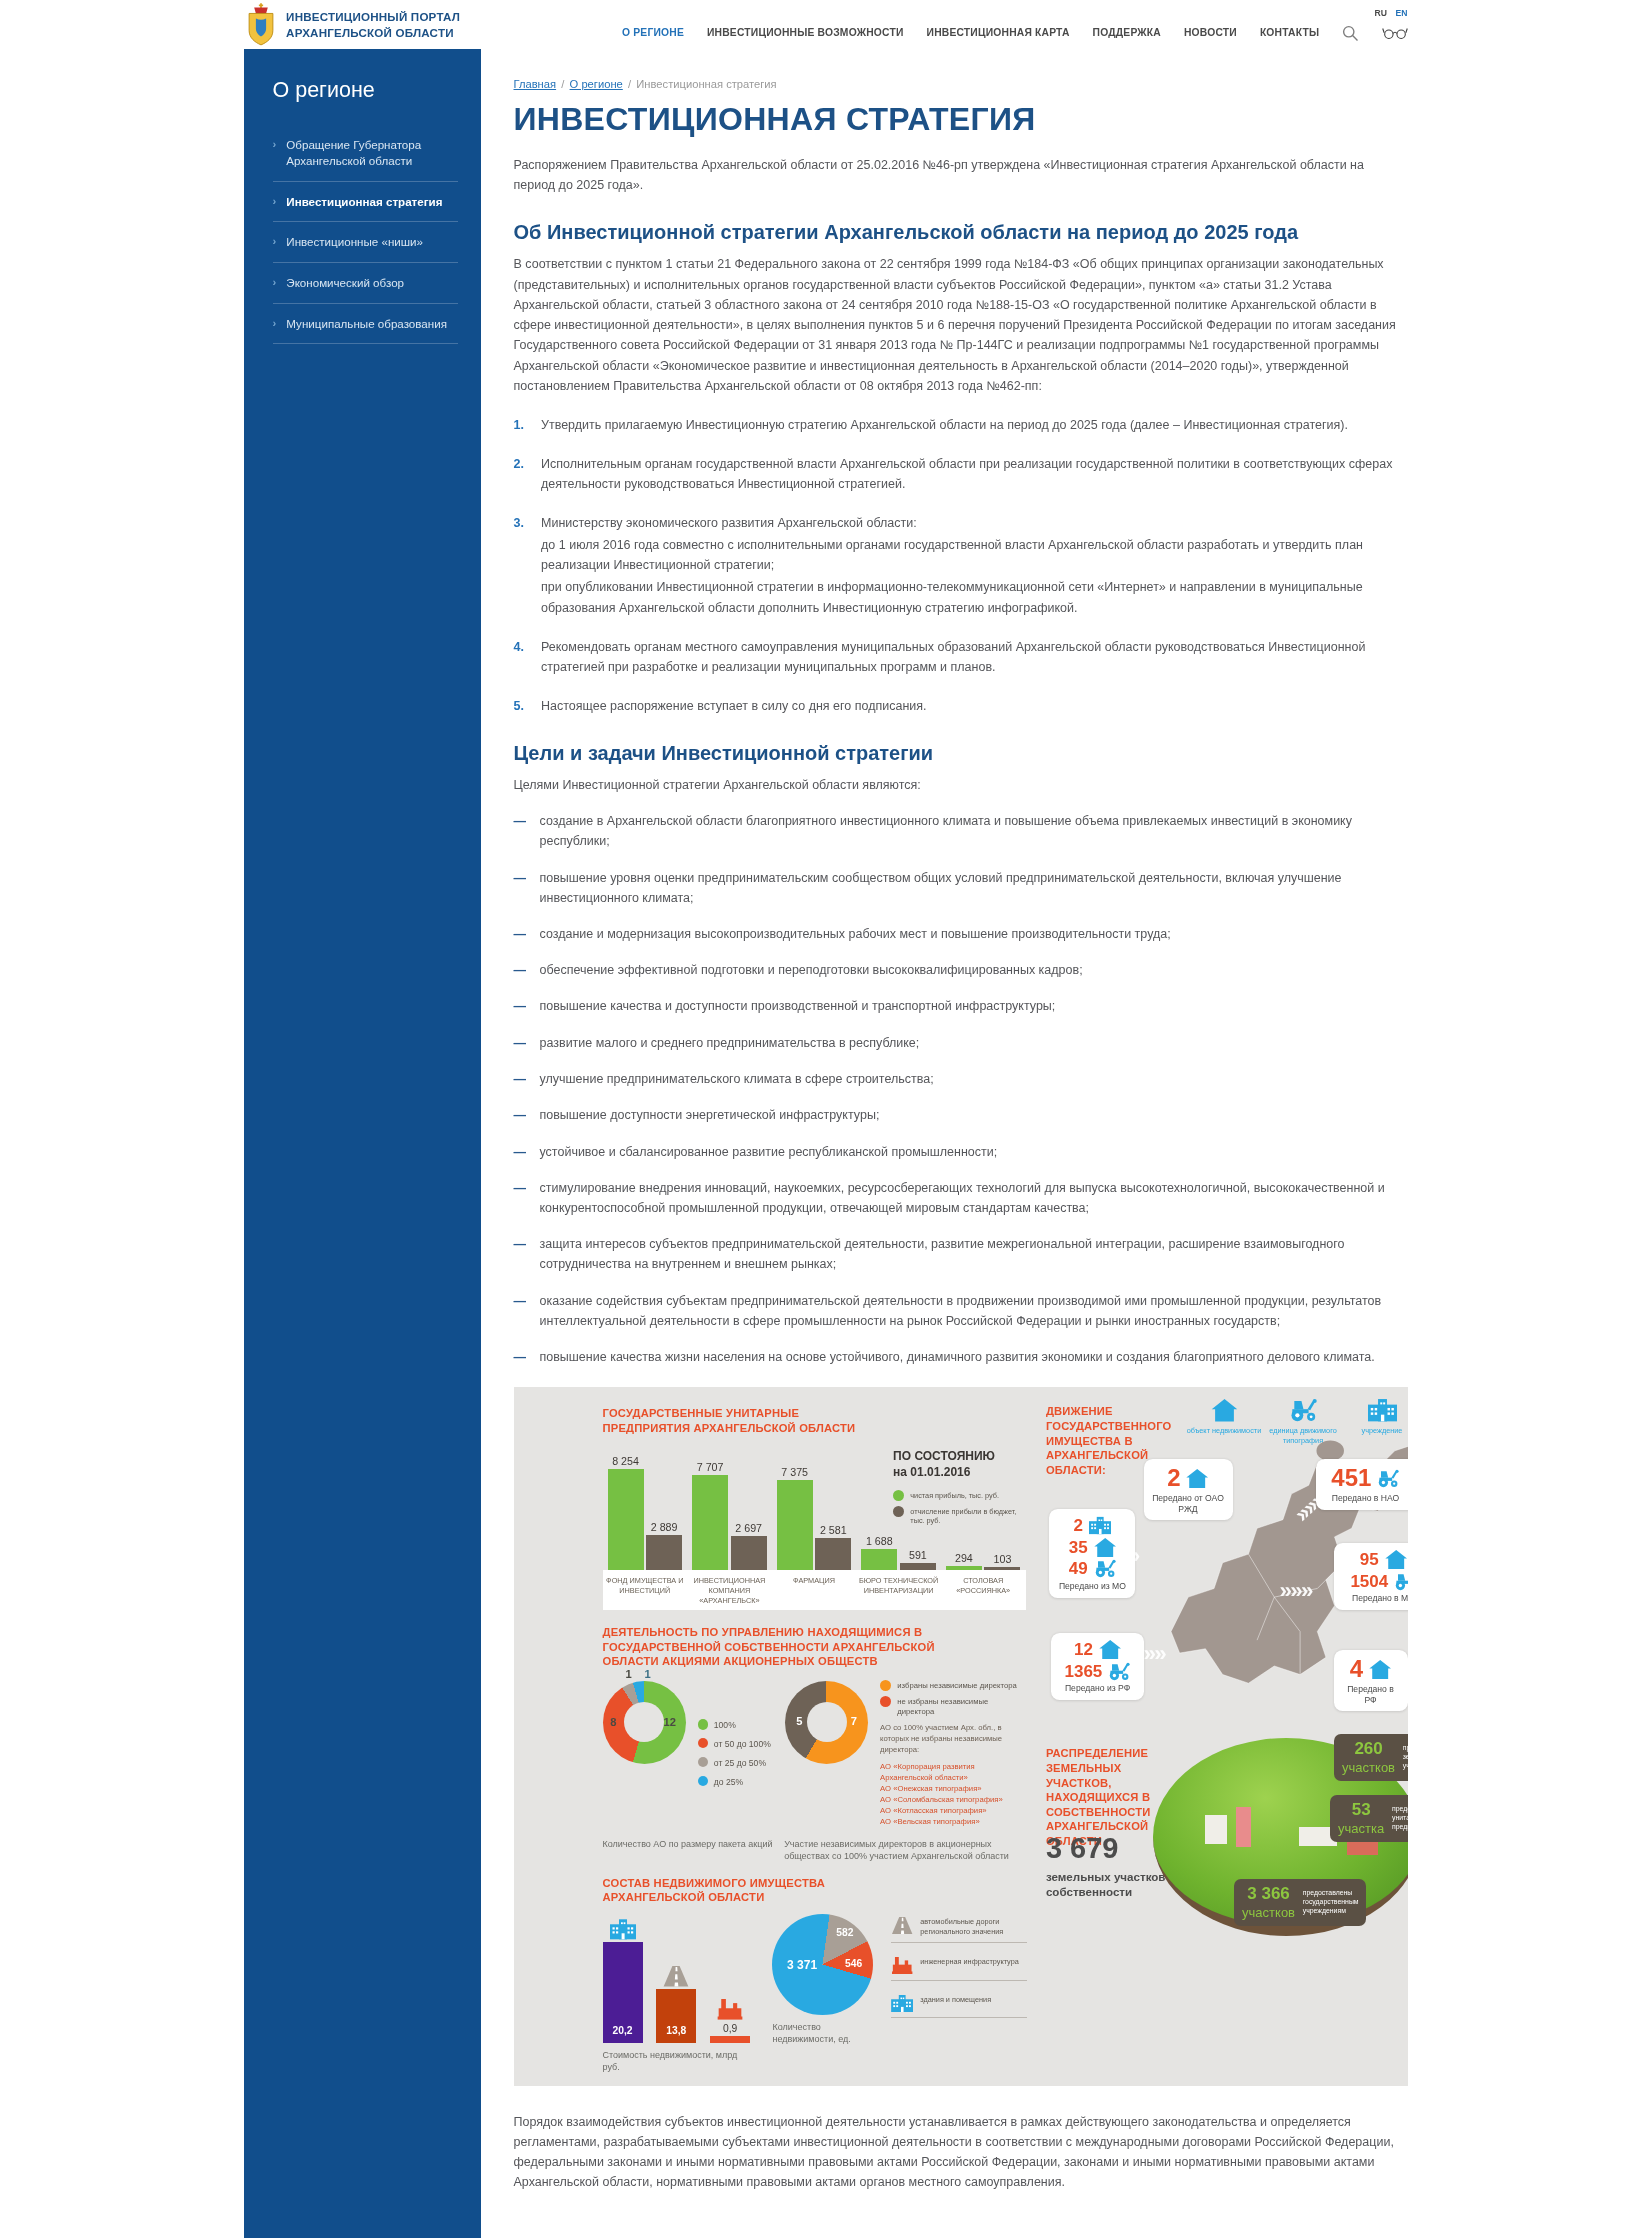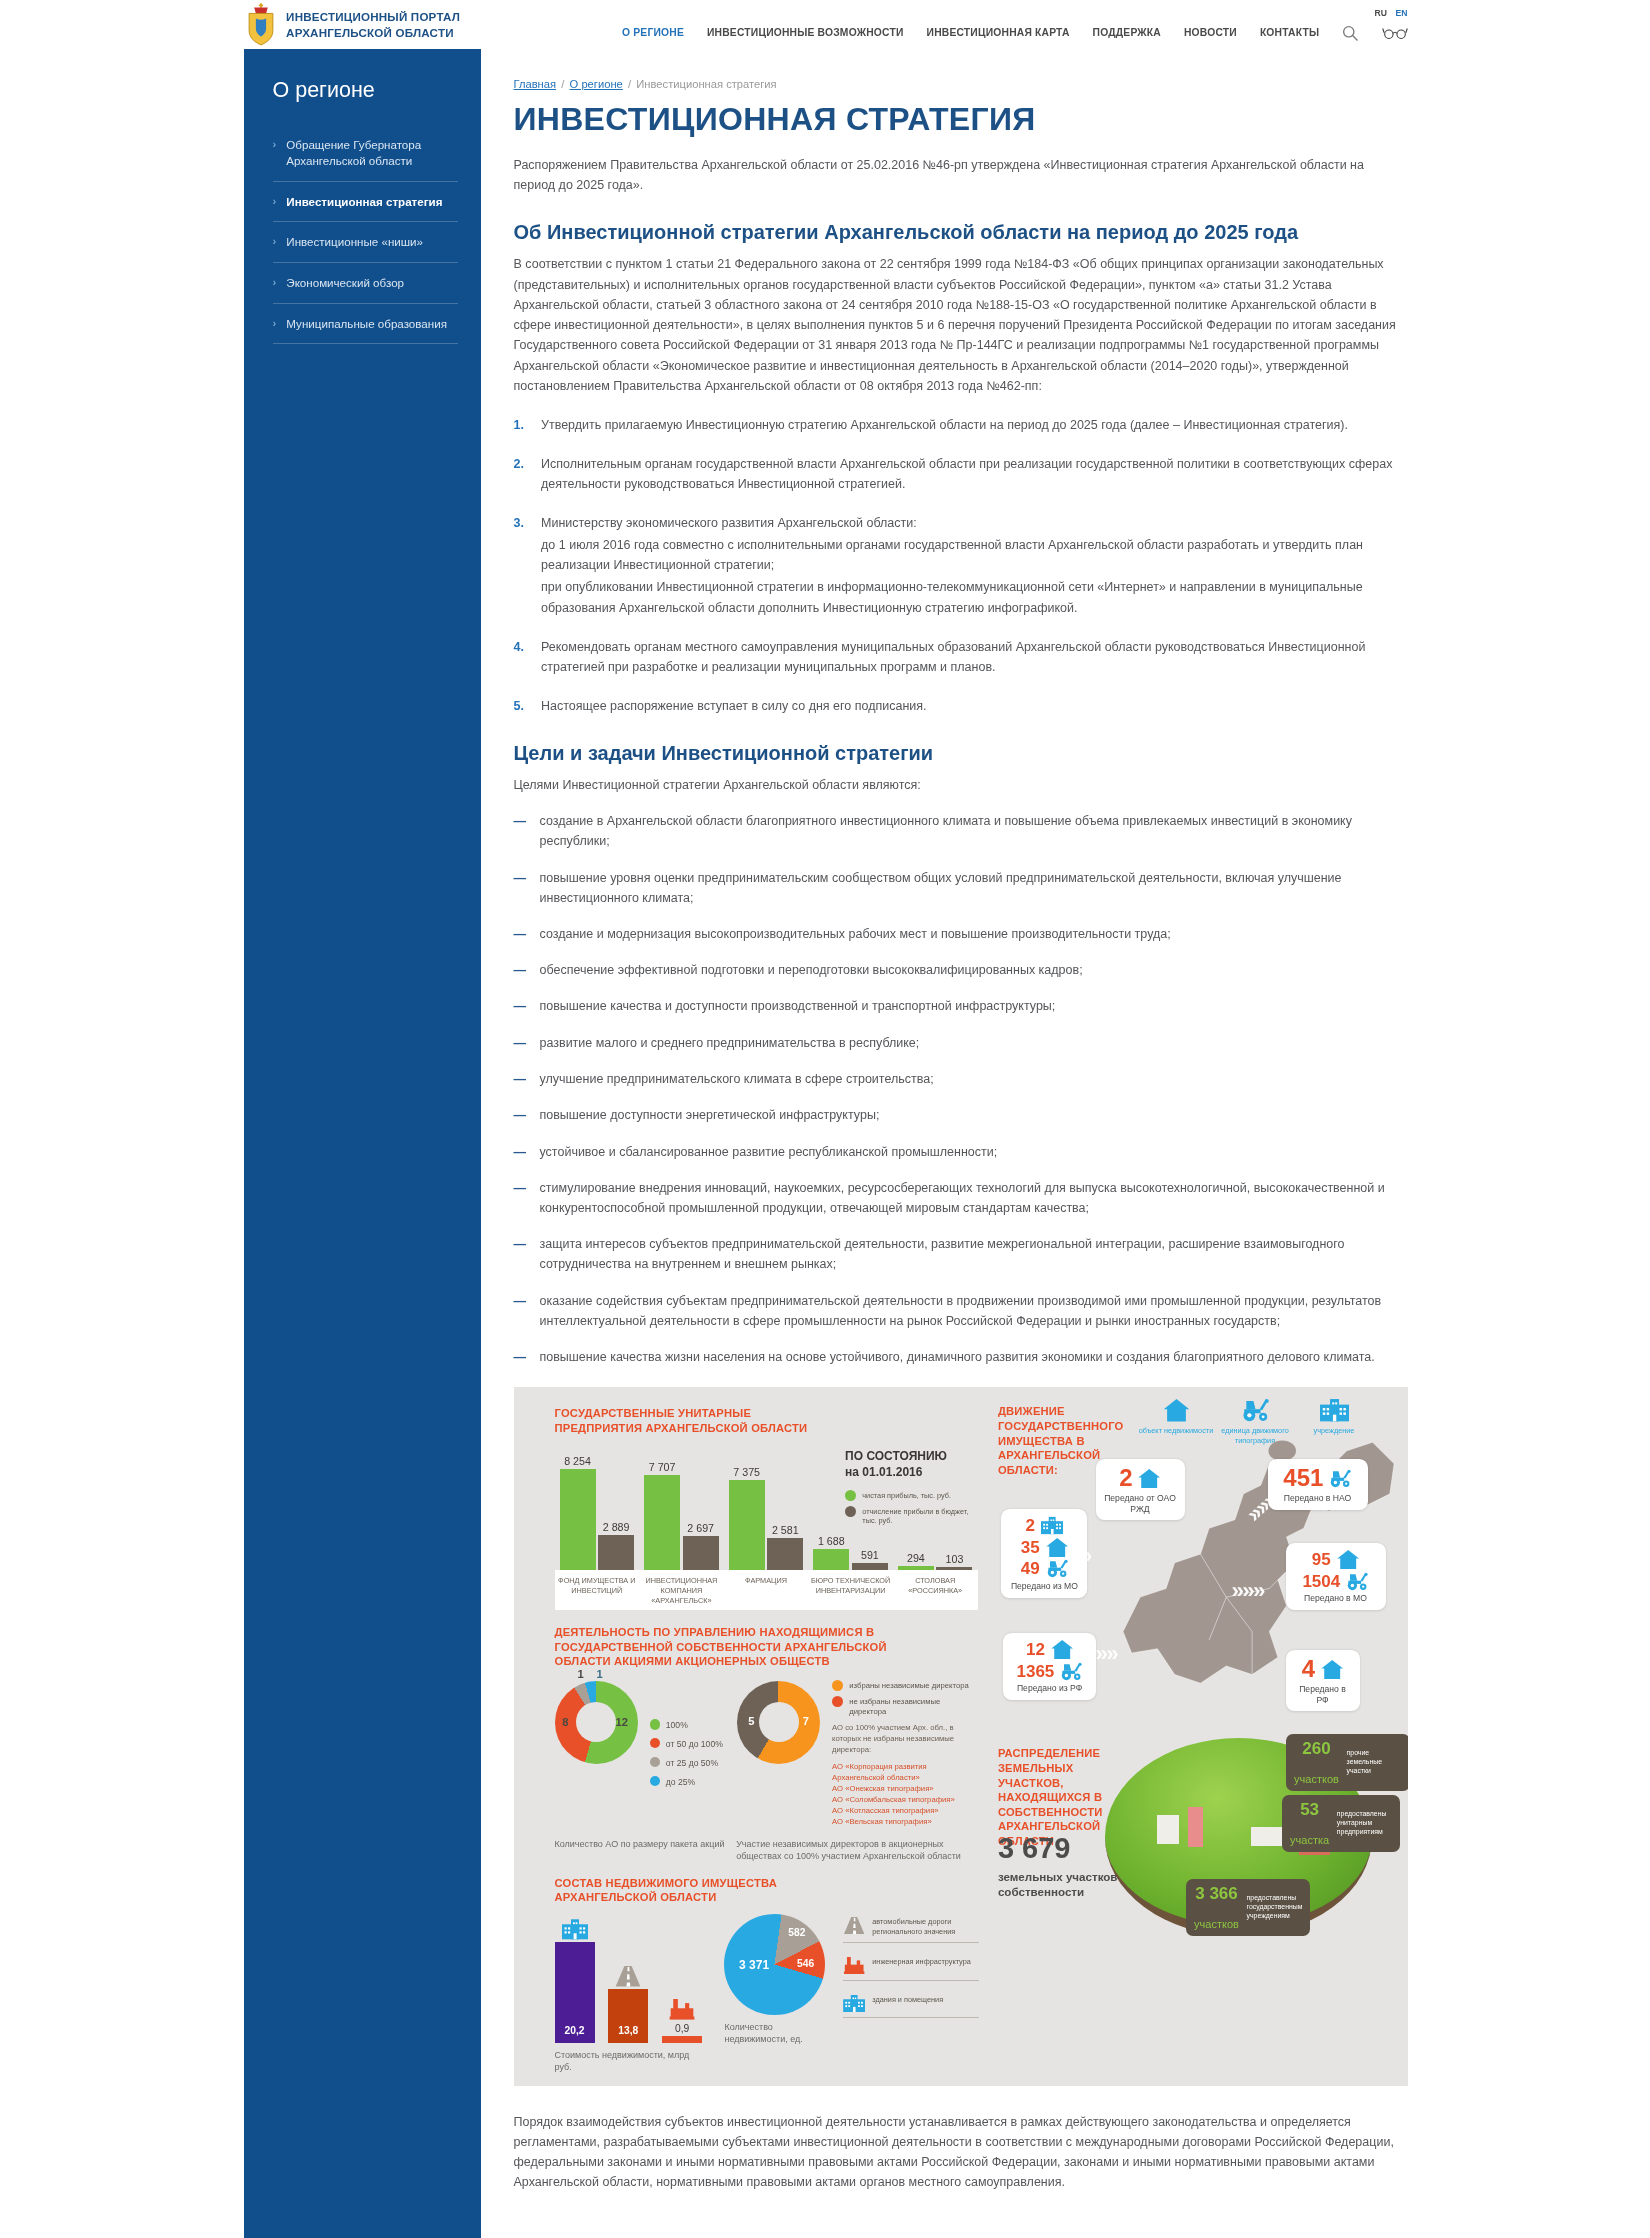--- a/index.html
+++ b/index.html
@@ -49,21 +49,21 @@
   ol.orders > li { position:relative; margin-bottom:19px; font-size:12.5px; line-height:1.6; }
   ol.orders > li::before { counter-increment:o; content:counter(o) "."; position:absolute; left:-27.5px; top:0; color:#2472b8; font-weight:bold; }
   ol.orders .sub { margin-top:1.7px; }
 
   .goals-lead { margin-bottom:15.5px; }
   ul.goals { list-style:none; margin:0 0 8.6px; padding:0 0 0 26px; }
   ul.goals > li { position:relative; margin-bottom:16.3px; font-size:12.5px; line-height:1.6; }
   ul.goals > li::before { content:"—"; position:absolute; left:-26px; top:0; color:#28598e; font-weight:bold; }
 
   
-  .infographic { background:#e5e4e2; margin-top:20.6px; display:flex; min-height:572px; position:relative; overflow:hidden; }
+  .infographic { background:#e5e4e2; margin-top:20.6px; display:flex; min-height:572px; position:relative; overflow:hidden;padding-left:48px; }
   .ig-title { font-size:11.2px; font-weight:bold; color:#e8502a; line-height:1.3; letter-spacing:0.2px; text-transform:uppercase; }
   .ig-left { width:481px; flex:0 0 481px; padding:19px 15.5px 12px 41px; }
   .ig-left .t1 { width:275px; }
   .gup-chart { position:relative; margin-top:12px; width:423px; }
   .gup-bars { display:flex; align-items:flex-end; height:122px; }
   .gup-group { flex:1; display:flex; align-items:flex-end; justify-content:center; gap:2.6px; }
   .gcol { display:flex; flex-direction:column; align-items:center; justify-content:flex-end; width:36px; }
   .gval { font-size:10.7px; color:#3f3a36; margin-bottom:1.7px; white-space:nowrap; }
   .gbar { width:36px; }
   .gup-band { height:40px; background:#fff; display:flex; width:423px; }
@@ -150,21 +150,21 @@
   .land-total { position:absolute; left:3.4px; top:447px; }
   .lt-val { font-size:29px; font-weight:bold; color:#4c4c4c; line-height:1; }
   .lt-lab { font-size:11.6px; font-weight:bold; color:#4c4c4c; width:138px; margin-top:6px; line-height:1.3; }
   .land-circle { position:absolute; left:110px; top:351px; width:267px; height:198px; border-radius:50%;
     background:radial-gradient(ellipse at 42% 32%, #9ed24f 0%, #6fb32e 55%, #4c8f22 100%);
     border-bottom:10.3px solid #6d533a; z-index:1; }
   .land-circle .bld { position:absolute; background:#f0eee8; }
   .lbadge { position:absolute; background:#5a5044; border-radius:6.9px; padding:6px 8.6px; display:flex; gap:7.7px; align-items:center; z-index:4; }
   .lval { text-align:center; }
   .lv { font-size:17px; font-weight:bold; color:#8dc63f; line-height:1; white-space:nowrap; }
-  .lu { font-size:11px; color:#8dc63f; margin-top:16px; }
+  .lu { font-size:13px; color:#8dc63f; margin-top:3px; }
   .llab { font-size:6.9px; color:#fff; line-height:1.3; width:55px; }
   .lb-other { left:291px; top:347px; }
   .lb-unitary { left:287px; top:408px; }
   .lb-state { left:191px; top:492px; }
 
   .closing { margin-top:26px; }
 </style>
 </head>
 <body>
 

